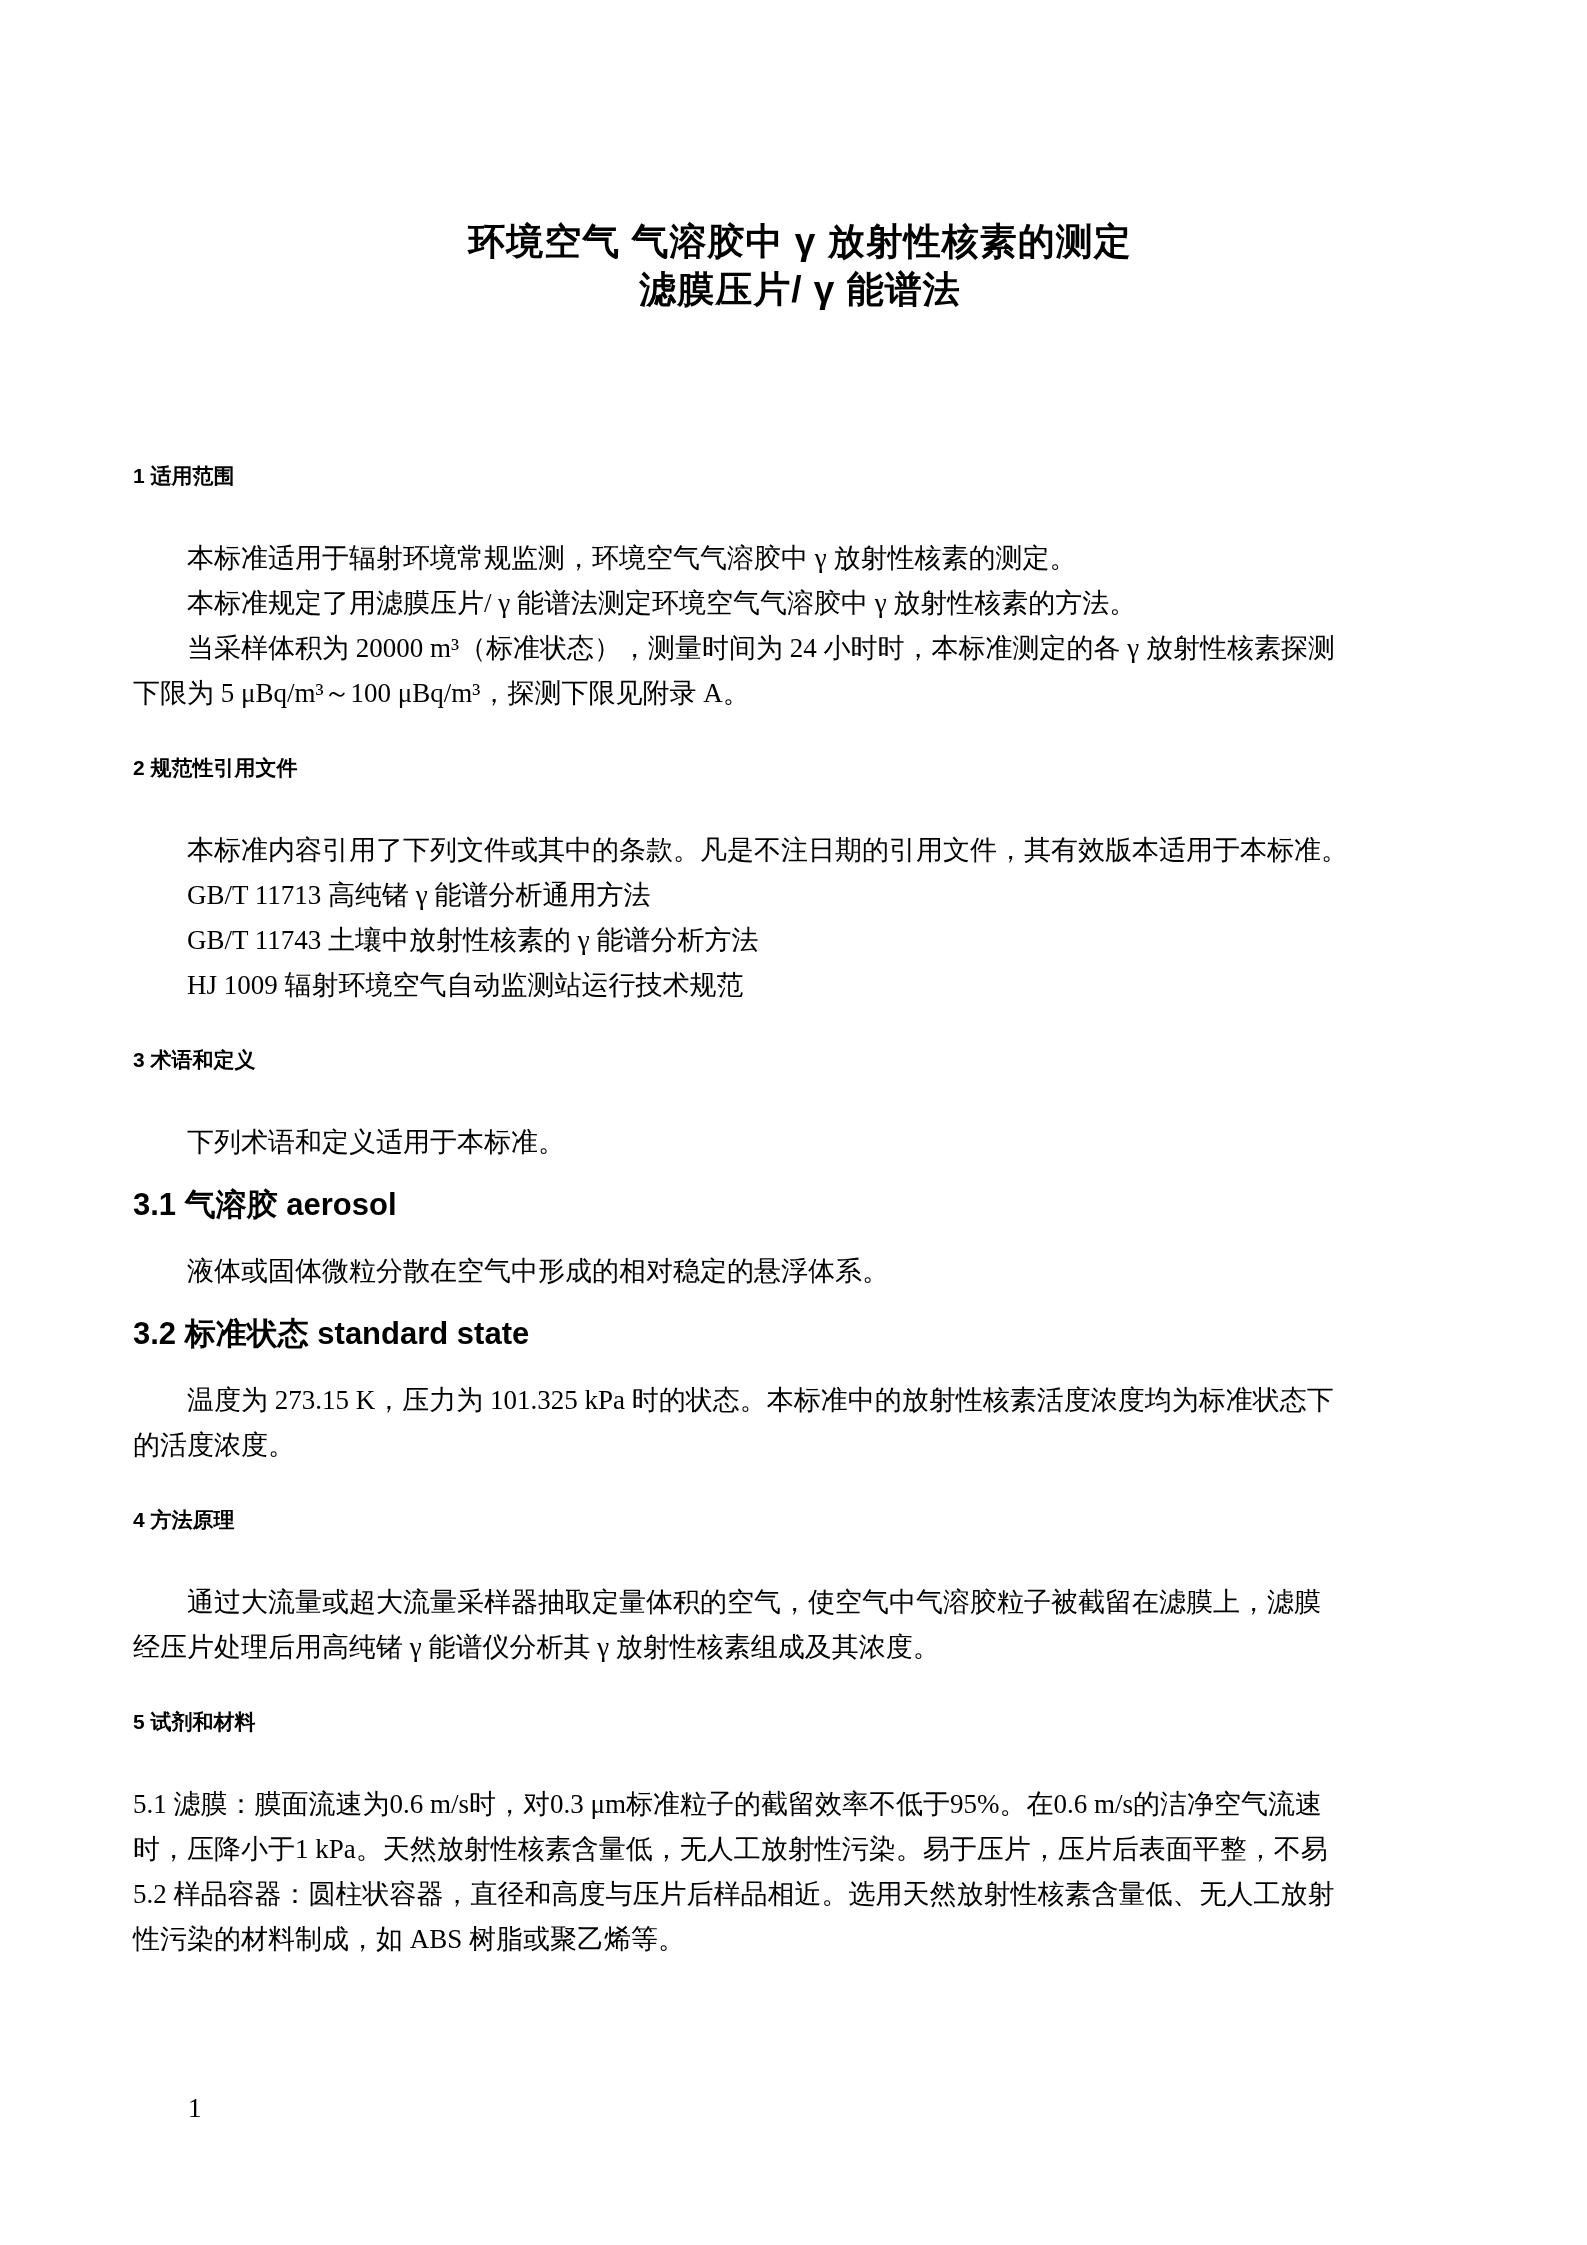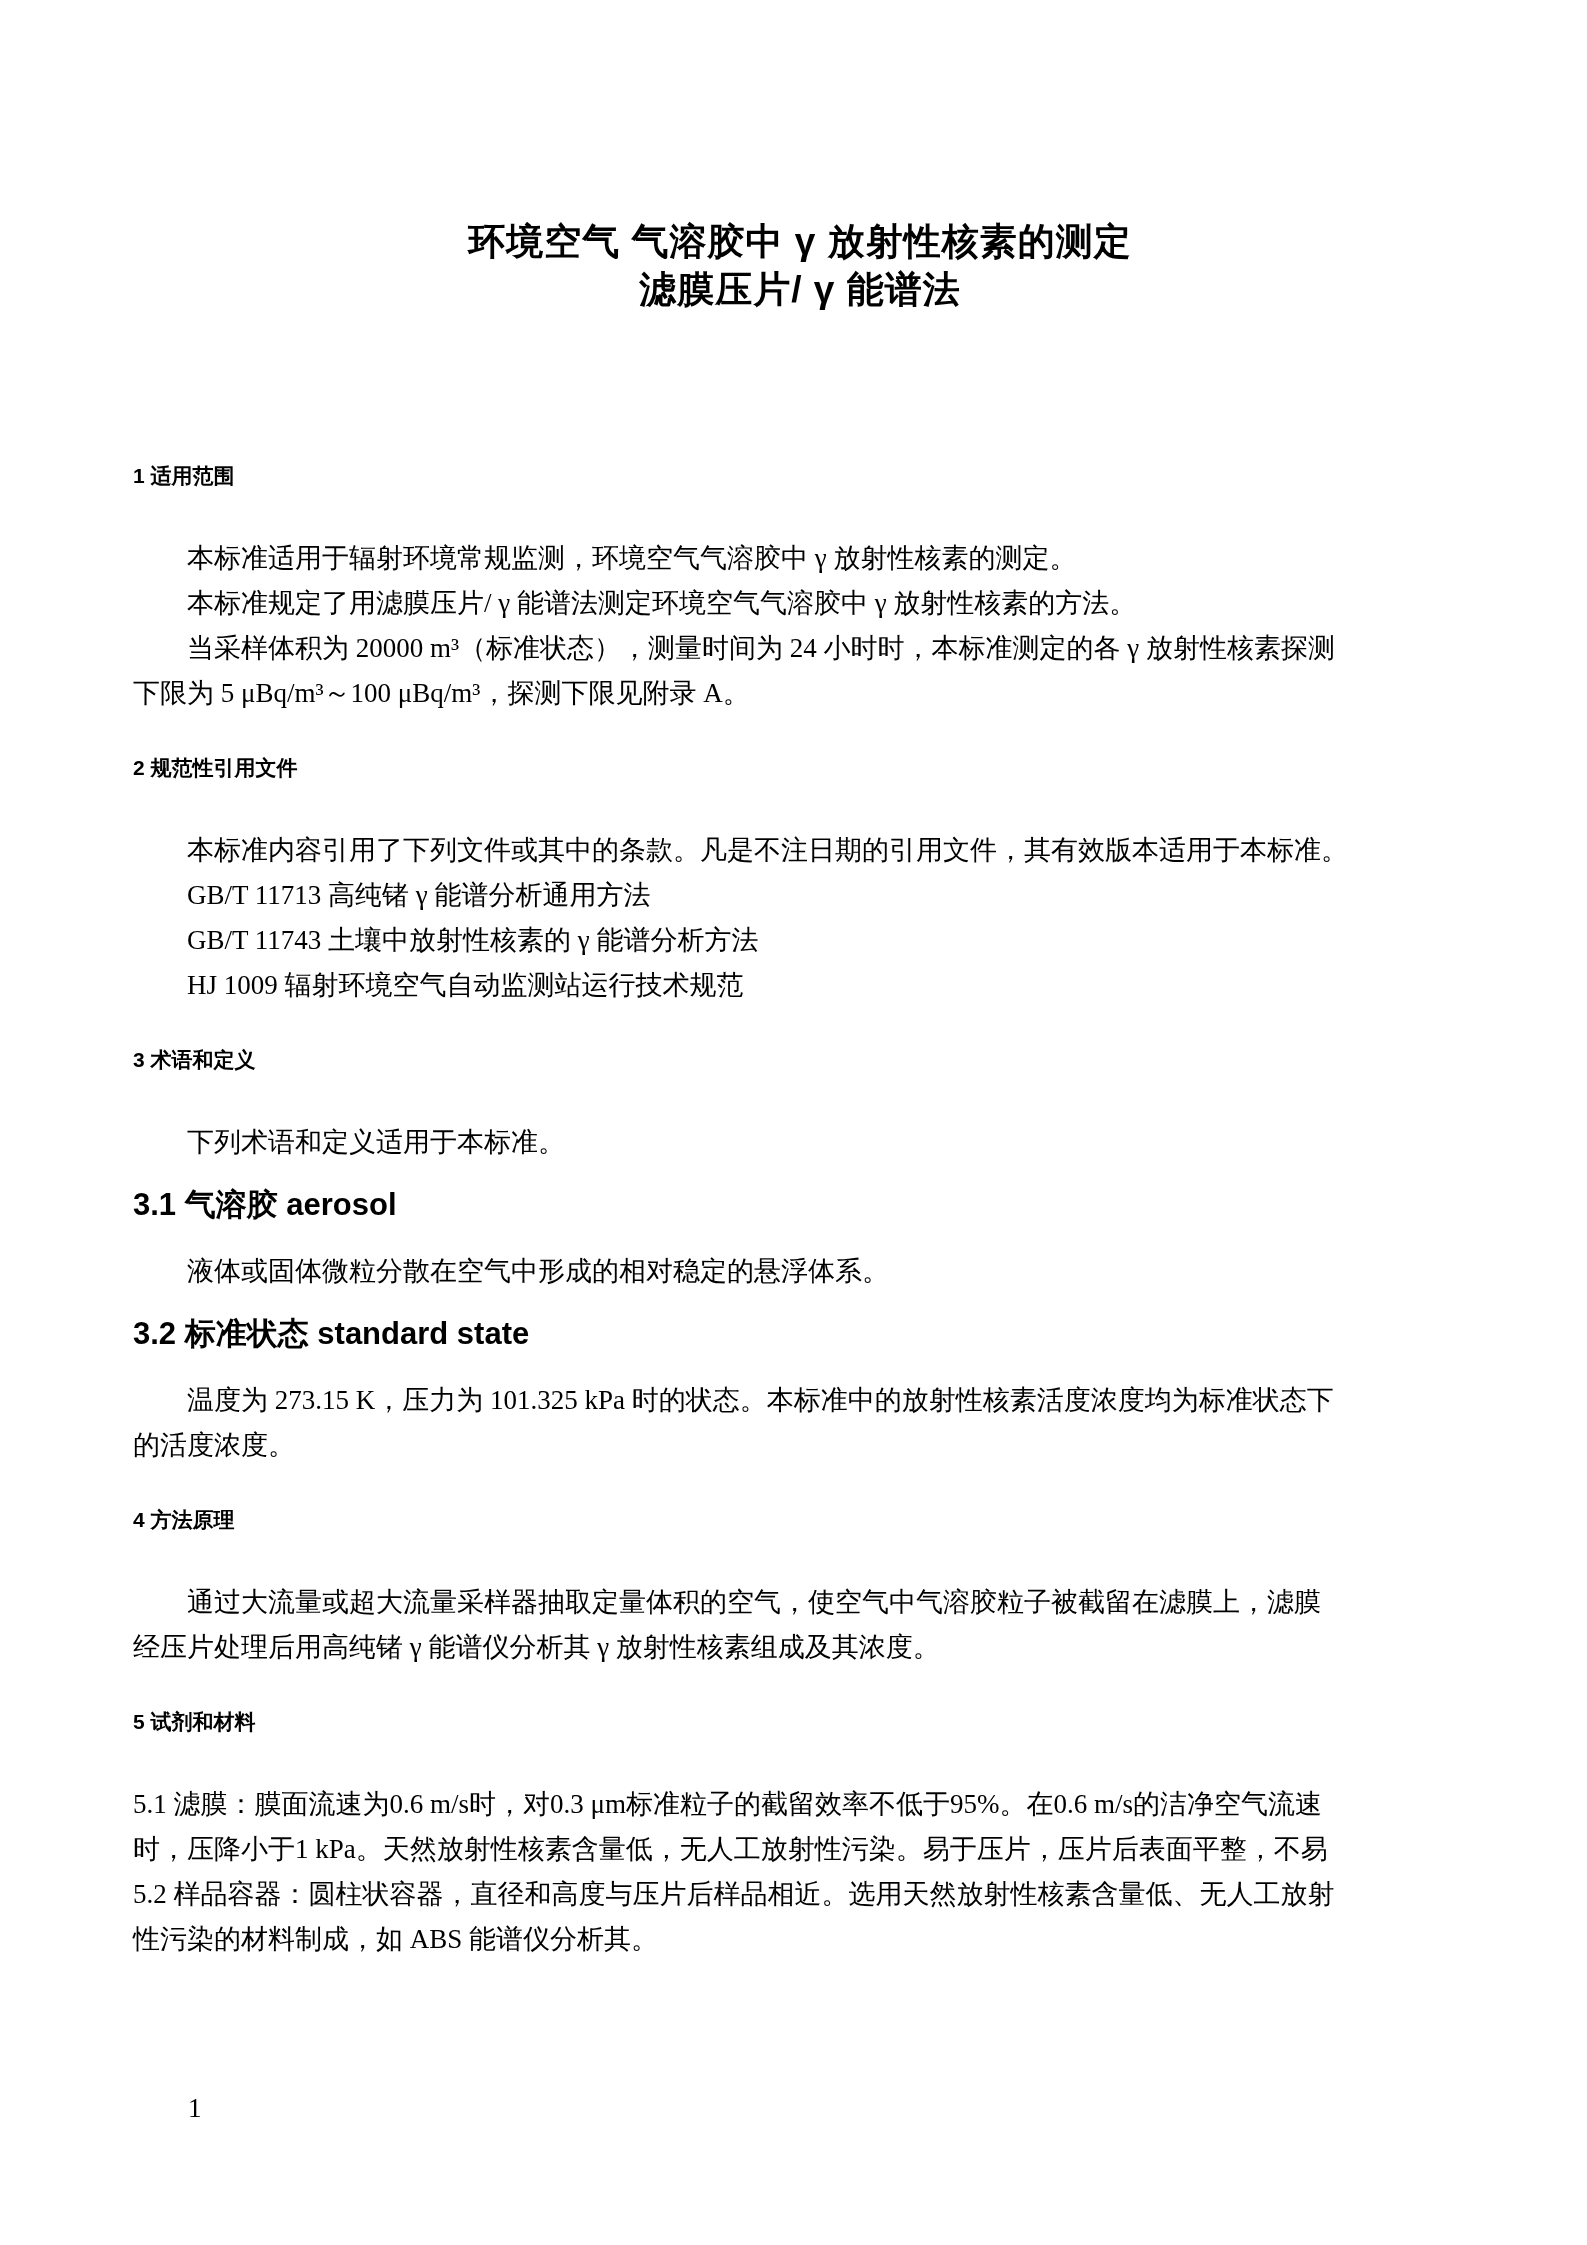--- a/index.html
+++ b/index.html
@@ -104,18 +104,18 @@
     <div class="sec-h">4 方法原理</div>
     <p class="ln ind">通过大流量或超大流量采样器抽取定量体积的空气，使空气中气溶胶粒子被截留在滤膜上，滤膜</p>
     <p class="ln">经压片处理后用高纯锗 γ 能谱仪分析其 γ 放射性核素组成及其浓度。</p>
   </section>
 
   <section>
     <div class="sec-h">5 试剂和材料</div>
     <p class="ln">5.1 滤膜：膜面流速为0.6 m/s时，对0.3 μm标准粒子的截留效率不低于95%。在0.6 m/s的洁净空气流速</p>
     <p class="ln">时，压降小于1 kPa。天然放射性核素含量低，无人工放射性污染。易于压片，压片后表面平整，不易</p>
     <p class="ln">5.2 样品容器：圆柱状容器，直径和高度与压片后样品相近。选用天然放射性核素含量低、无人工放射</p>
-    <p class="ln">性污染的材料制成，如 ABS 能谱仪分析其。</p>
+    <p class="ln">性污染的材料制成，如 ABS 树脂或聚乙烯等。</p>
   </section>
 
   <div class="page-number">1</div>
 
 </div>
 
 </body></html>

